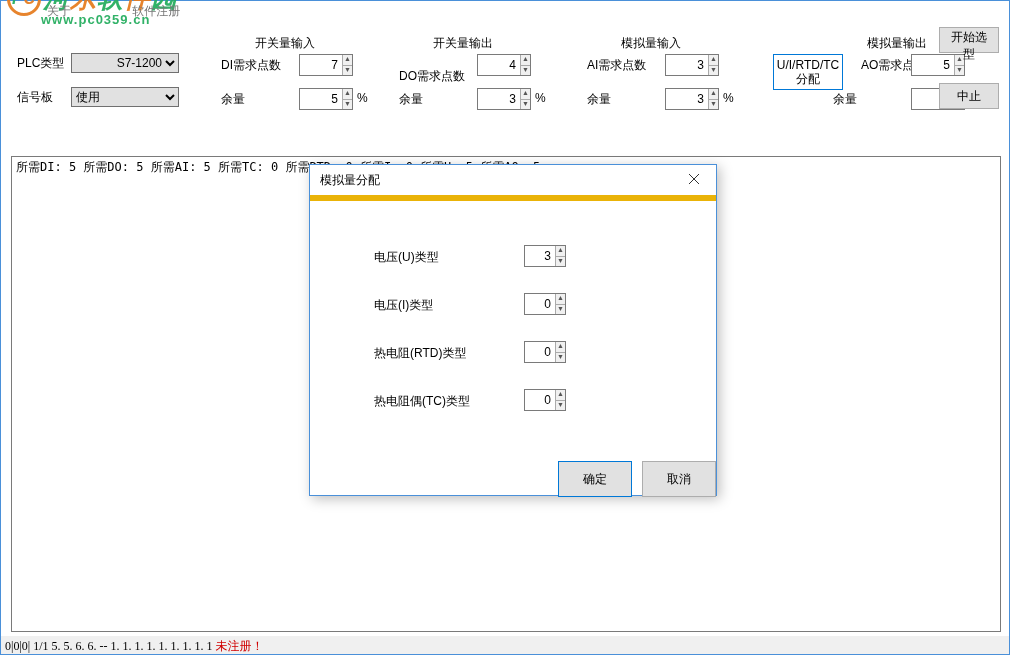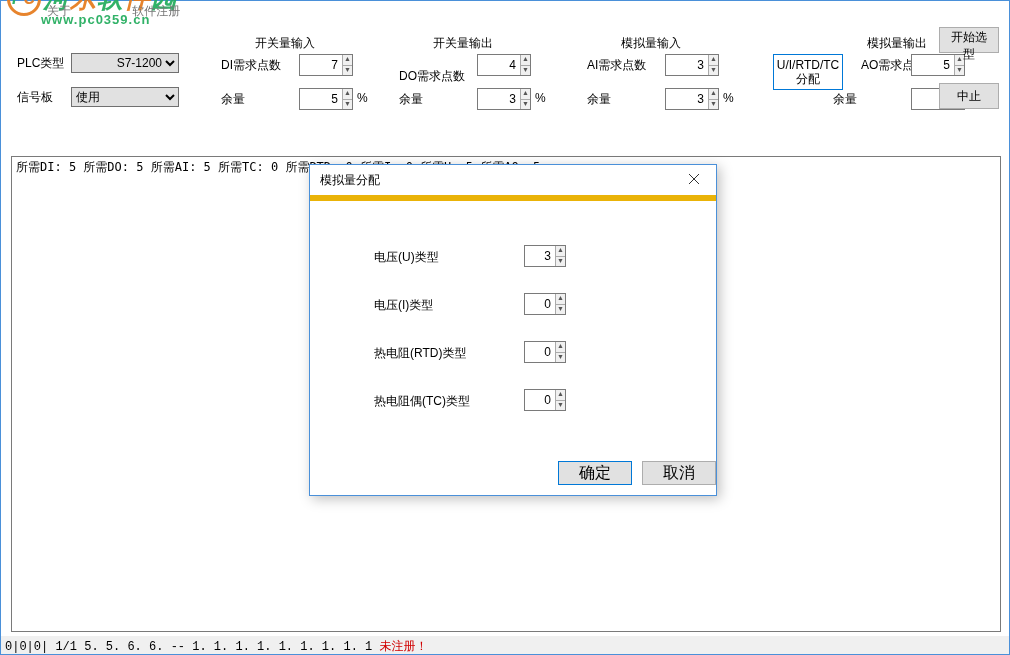--- a/index.html
+++ b/index.html
@@ -26,29 +26,29 @@
   .numbox input { width:34px; border:none; text-align:right; padding:0 4px; font-family:inherit; font-size:12px; outline:none; }
   .numbox .spin { width:16px; display:flex; flex-direction:column; border-left:1px solid #aaa; }
   .numbox .sp { flex:1; font-size:7px; line-height:8px; text-align:center; background:#f0f0f0; color:#555; }
   .numbox .sp:first-child { border-bottom:1px solid #aaa; }
   .section-header { position:absolute; font-size:12px; }
   .btn { position:absolute; border:1px solid #adadad; background:#e1e1e1; font-family:inherit; font-size:12px; text-align:center; }
   .alloc-btn { position:absolute; left:772px; top:27px; width:70px; height:36px; border:1px solid #0078d7; background:#fff; font-size:12px; line-height:14px; text-align:center; padding-top:3px; box-sizing:border-box; }
   .pct { position:absolute; font-size:12px; }
   .output-panel { position:absolute; left:10px; top:155px; width:988px; height:474px; border:1px solid #7a7a7a; background:#fff; overflow:hidden; }
   .output-panel .content { padding:2px 4px; font-family:"SimSun","NSimSun",monospace; font-size:12px; white-space:nowrap; }
-  .statusbar { position:absolute; left:0; bottom:0; width:100%; height:18px; background:#f0f0f0; font-family:Liberation Mono, monospace; font-size:12px; padding:2px 4px; box-sizing:border-box; }
+  .statusbar { position:absolute; left:0; bottom:0; width:100%; height:18px; background:#f0f0f0; font-family:Liberation Serif, serif; font-size:12px; padding:2px 4px; box-sizing:border-box; }
   .statusbar .reg { color:#d00000; }
   .modal { position:absolute; left:308px; top:163px; width:406px; height:330px; background:#fff; border:1px solid #4a90d9; box-shadow:3px 3px 12px rgba(0,0,0,0.25); }
   .modal .m-title { height:30px; position:relative; border-bottom:6px solid #eab308; }
   .modal .m-title-text { position:absolute; left:10px; top:7px; font-size:12px; }
   .modal .m-close { position:absolute; right:0; top:0; width:44px; height:30px; text-align:center; line-height:28px; font-size:14px; }
   .modal-body { position:relative; }
   .m-row-lbl { position:absolute; font-size:12px; }
-  .m-btn { position:absolute; width:74px; height:24px; border:1px solid #adadad; background:#e1e1e1; font-family:inherit; font-size:16px;padding-left:6px; }
+  .m-btn { position:absolute; width:74px; height:36px; border:1px solid #adadad; background:#e1e1e1; font-family:inherit; font-size:12px;padding-left:6px; }
   .m-btn.selected { border:1px solid #0078d7; background:#e1e1e1; }
 </style>
 </head>
 <body>
 
 <div class="window">
 
 
   <div class="watermark">
     <div class="line1">

